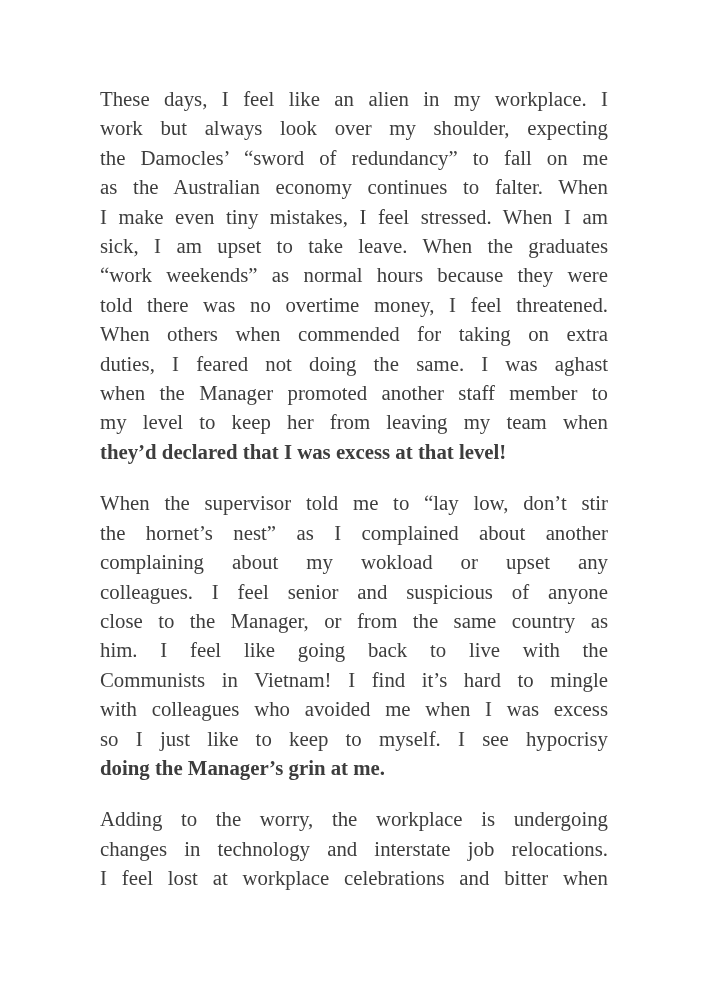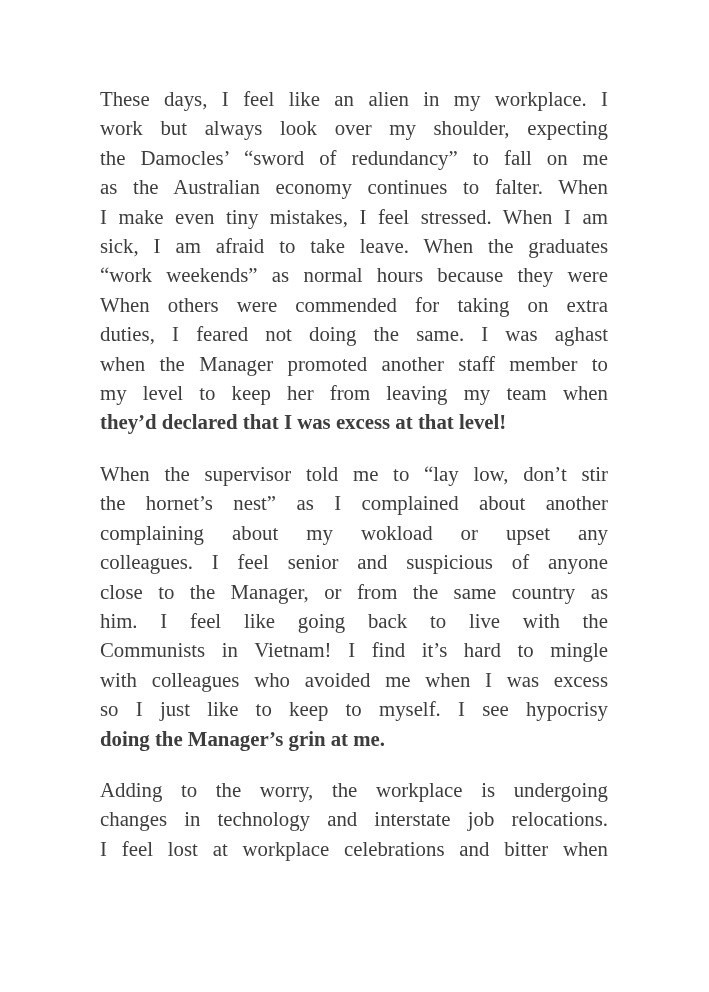--- a/index.html
+++ b/index.html
@@ -50,23 +50,24 @@
 <body>
 
 <div class="page">
   <div class="text-block" id="text-block">
       <div class="paragraph">
         <div class="line">These days, I feel like an alien in my workplace. I</div>
         <div class="line">work but always look over my shoulder, expecting</div>
         <div class="line">the Damocles’ “sword of redundancy” to fall on me</div>
         <div class="line">as the Australian economy continues to falter. When</div>
         <div class="line">I make even tiny mistakes, I feel stressed. When I am</div>
-        <div class="line">sick, I am afraid to take leave. When the graduates</div>
+        <div class="line">sick, I am upset to take leave. When the graduates</div>
         <div class="line">“work weekends” as normal hours because they were</div>
-        <div class="line">When others were commended for taking on extra</div>
+        <div class="line">told there was no overtime money, I feel threatened.</div>
+        <div class="line">When others when commended for taking on extra</div>
         <div class="line">duties, I feared not doing the same. I was aghast</div>
         <div class="line">when the Manager promoted another staff member to</div>
         <div class="line">my level to keep her from leaving my team when</div>
         <div class="line para-end">they’d declared that I was excess at that level!</div>
       </div>
       <div class="paragraph">
         <div class="line">When the supervisor told me to “lay low, don’t stir</div>
         <div class="line">the hornet’s nest” as I complained about another</div>
         <div class="line">complaining about my wokload or upset any</div>
         <div class="line">colleagues. I feel senior and suspicious of anyone</div>

